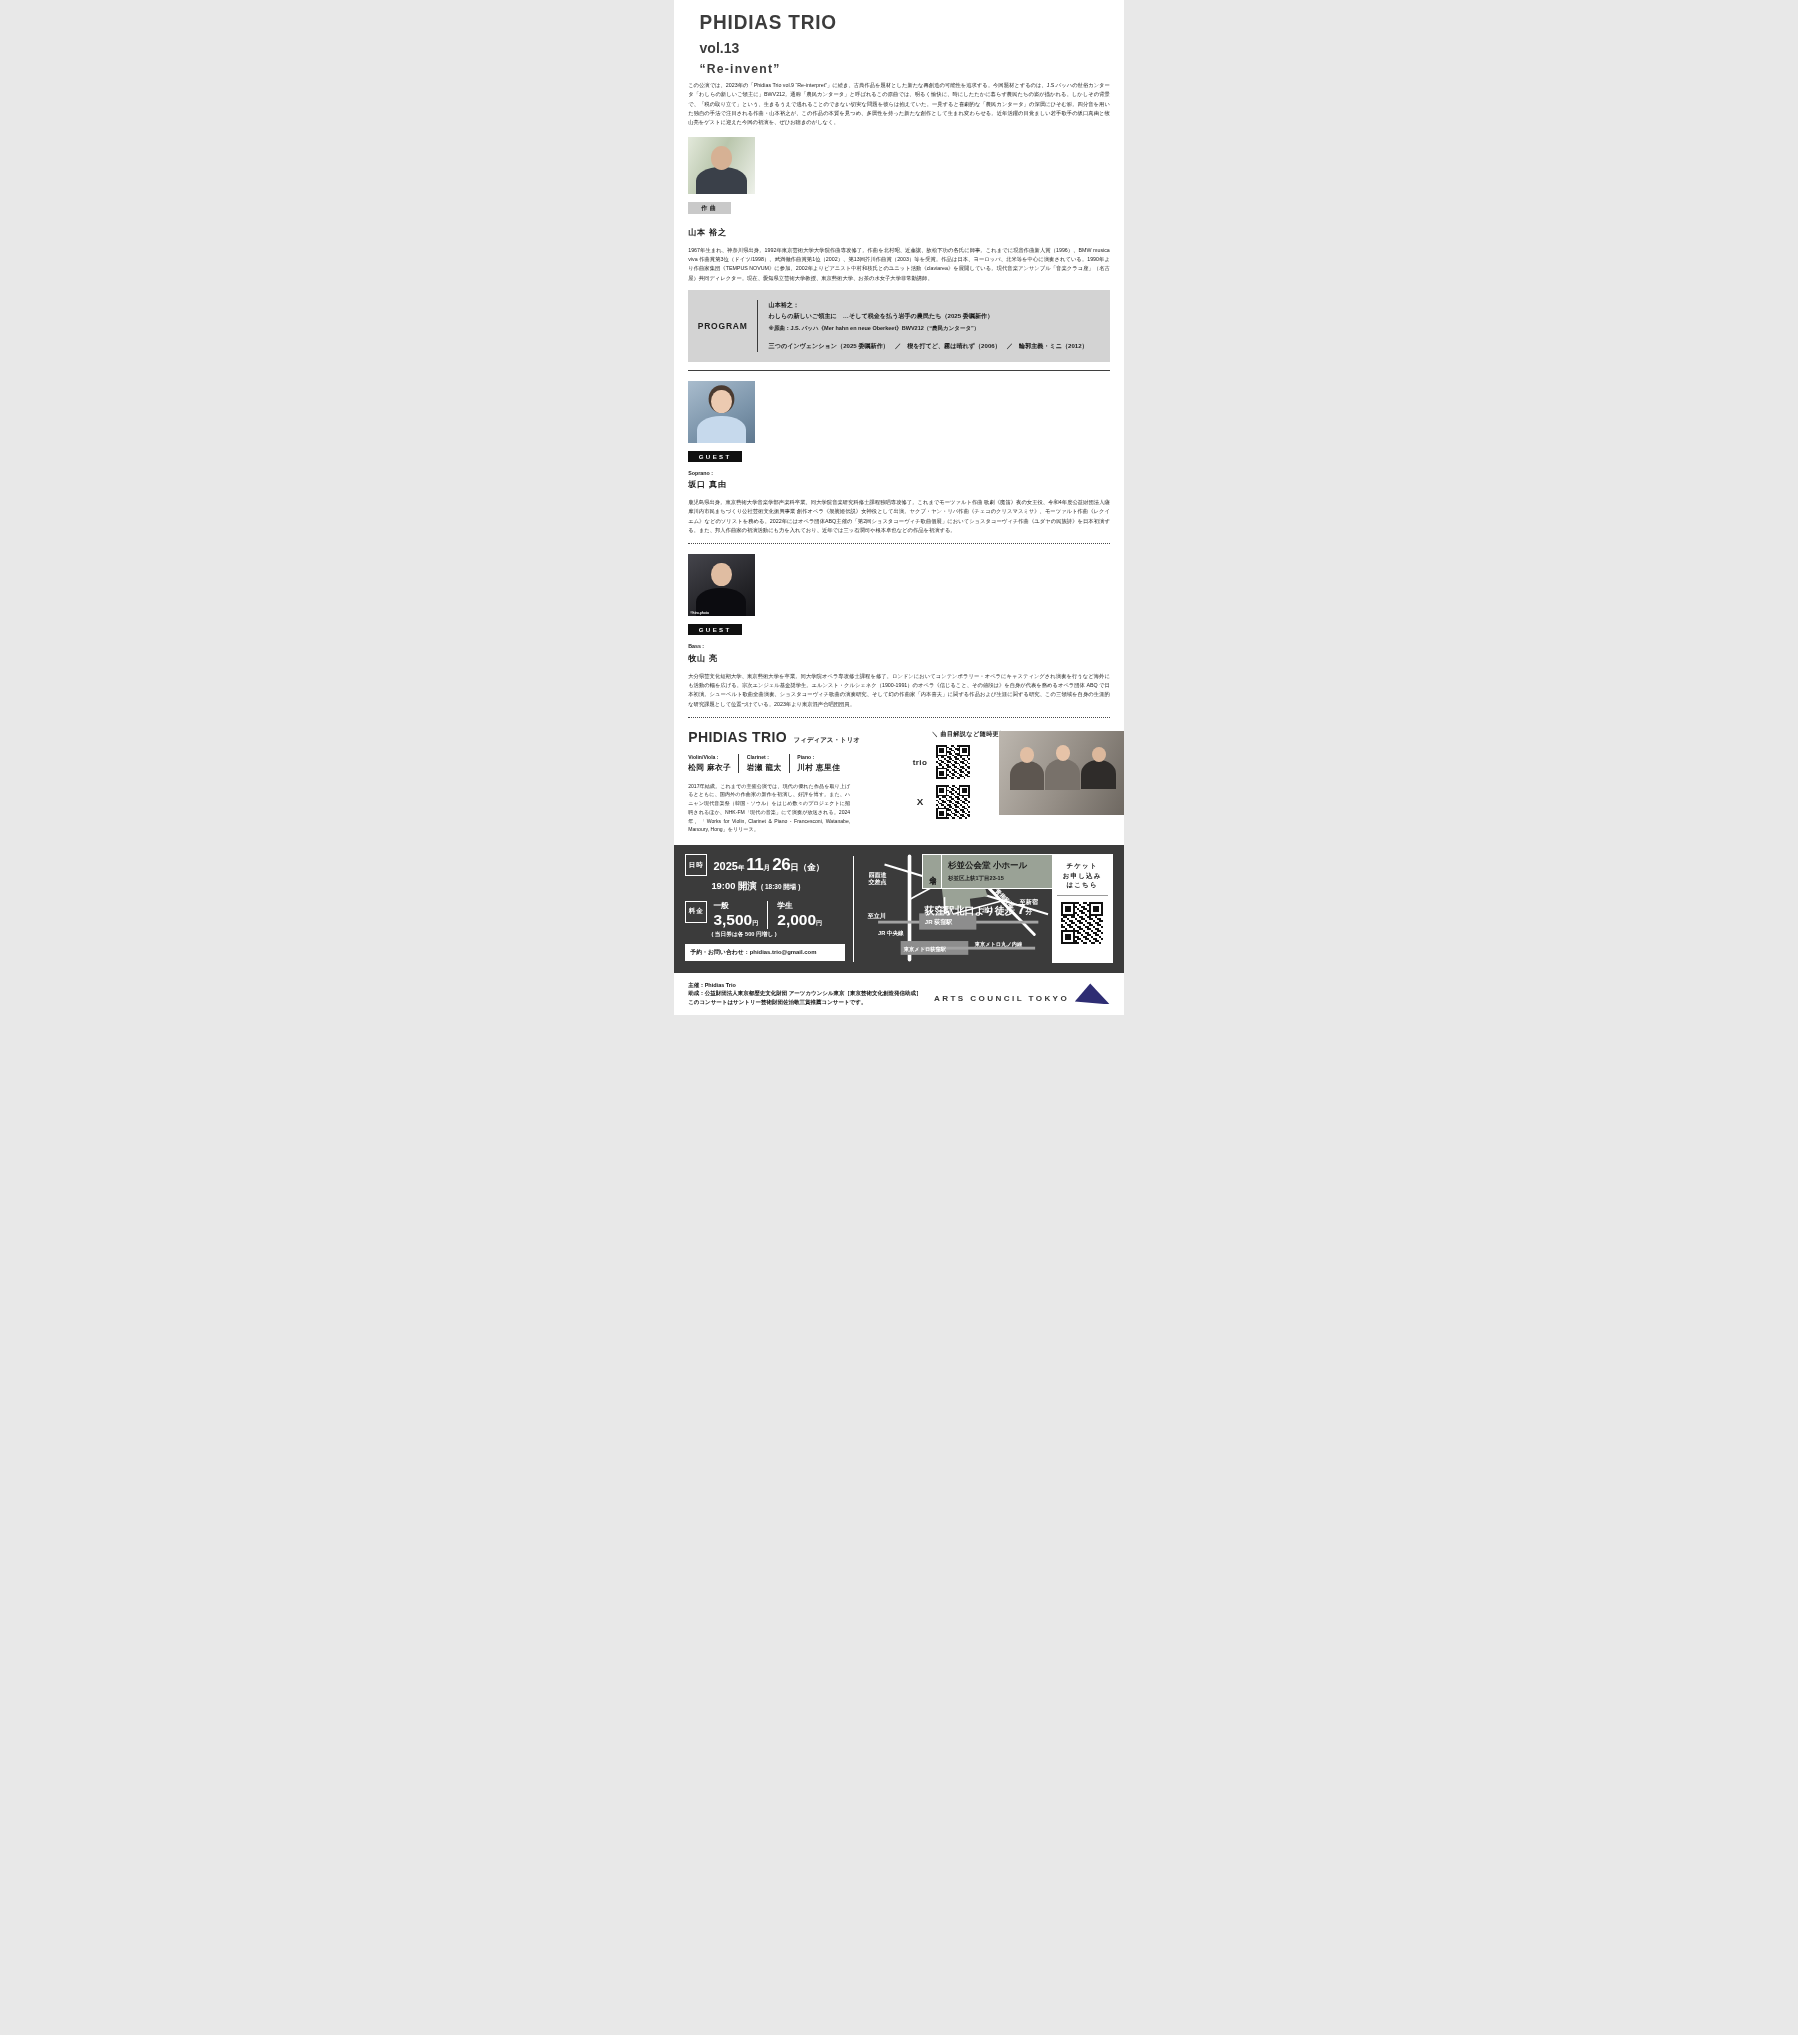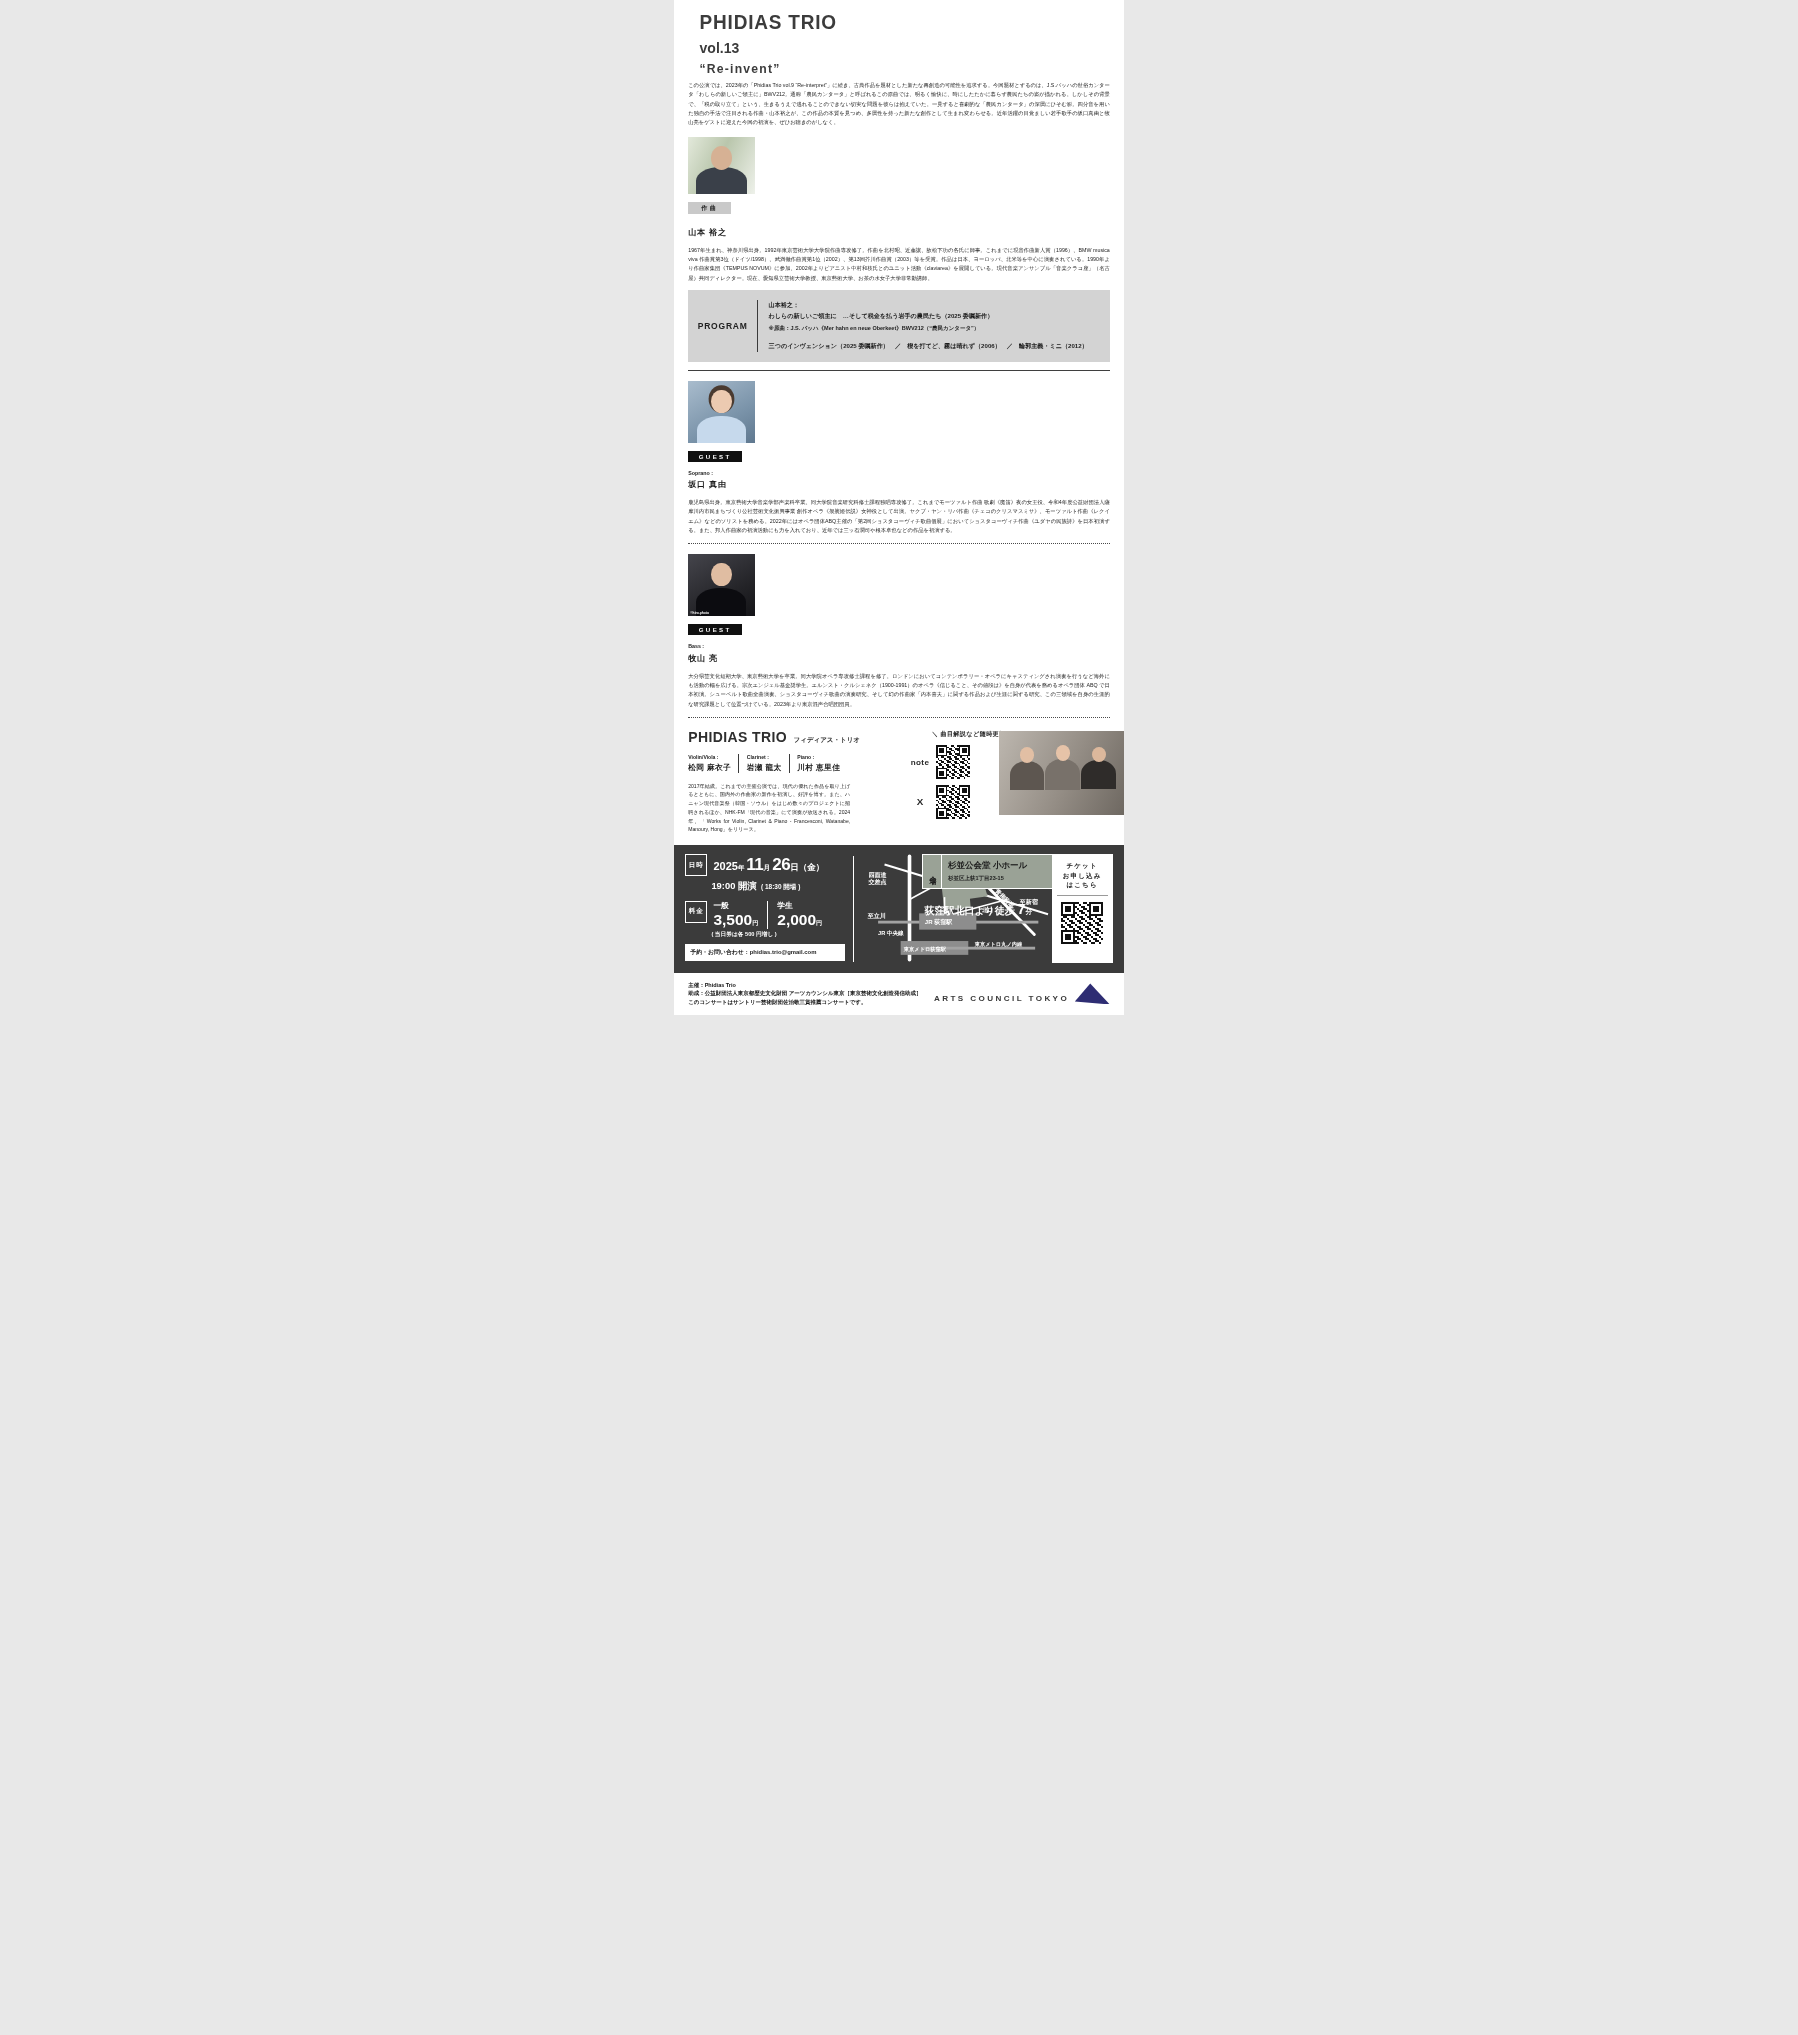--- a/index.html
+++ b/index.html
@@ -222,21 +222,21 @@
       <div class="member">
         <div class="member-part">Piano :</div>
         <div class="member-name">川村 恵里佳</div>
       </div>
     </div>
     <div class="trio-bio">2017年結成。これまでの主催公演では、現代の優れた作品を取り上げるとともに、国内外の作曲家の新作を初演し、好評を博す。また、ハニャン現代音楽祭（韓国・ソウル）をはじめ数々のプロジェクトに招聘されるほか、NHK-FM「現代の音楽」にて演奏が放送される。2024年、「Works for Violin, Clarinet &amp; Piano - Francesconi, Watanabe, Manoury, Hong」をリリース。</div>
 
     <div class="sns">
       <div class="sns-header">＼ 曲目解説など随時更新 ／</div>
       <div class="sns-row">
-        <div class="sns-label note">note</div>
+        <div class="sns-label note">trio</div>
         <div class="qr qr-s">
             <svg viewBox="0 0 21 21" width="100%" height="100%" shape-rendering="crispEdges">
               <rect x="0" y="0" width="1" height="1"></rect>
               <rect x="1" y="0" width="1" height="1"></rect>
               <rect x="2" y="0" width="1" height="1"></rect>
               <rect x="3" y="0" width="1" height="1"></rect>
               <rect x="4" y="0" width="1" height="1"></rect>
               <rect x="5" y="0" width="1" height="1"></rect>
               <rect x="6" y="0" width="1" height="1"></rect>
               <rect x="9" y="0" width="1" height="1"></rect>

